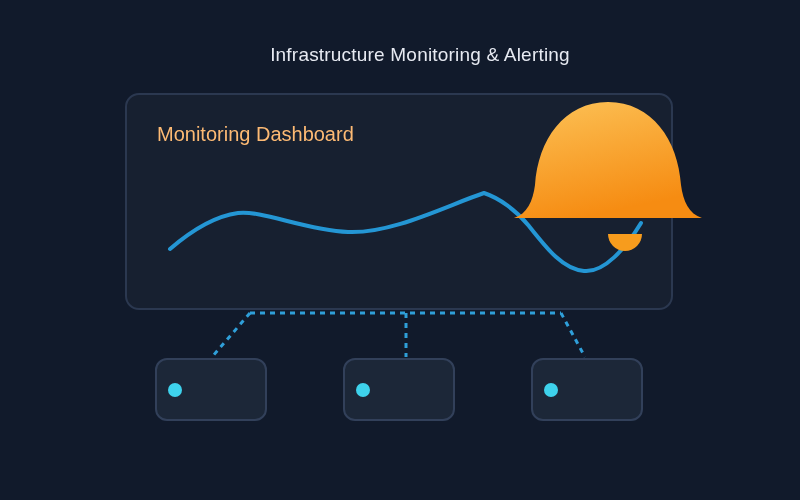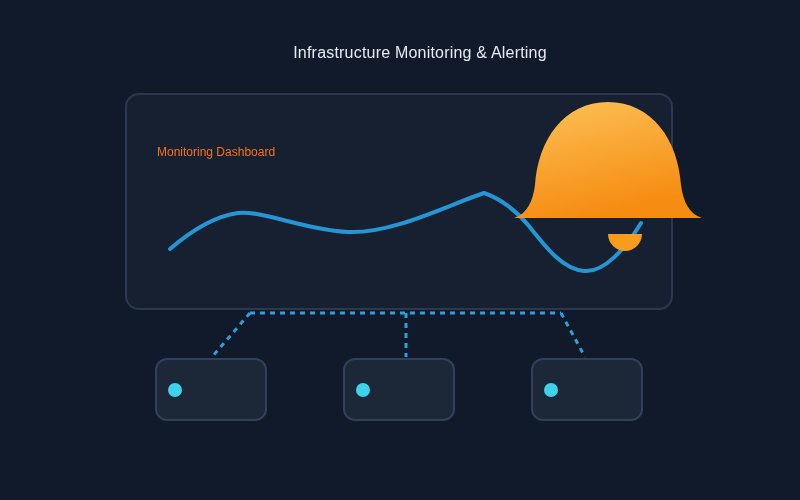--- a/index.html
+++ b/index.html
@@ -14,44 +14,43 @@
     height: 500px;
     background: #111a2b;
     overflow: hidden;
   }
   .page-title {
     position: absolute;
     left: 40px;
     top: 44px;
     width: 760px;
     text-align: center;
-    font-size: 16px;
+    font-size: 19px;
     font-weight: 500;
     letter-spacing: 0.2px;
     color: #e7eaf2;
   }
   .dashboard-panel {
     position: absolute;
     left: 125px;
     top: 93px;
     width: 544px;
     height: 213px;
     background: #172030;
     border: 2px solid #2b3850;
     border-radius: 14px;
     z-index: 1;
   }
   .panel-title {
     position: absolute;
     left: 30px;
     top: 28px;
-    font-size: 12px;
+    font-size: 20px;
     font-weight: 400;
-    color: #f97316;
-    margin-top: 22px;
+    color: #fdba74;
   }
   .illustration-svg {
     position: absolute;
     left: 0;
     top: 0;
     width: 800px;
     height: 500px;
     z-index: 2;
     pointer-events: none;
   }

